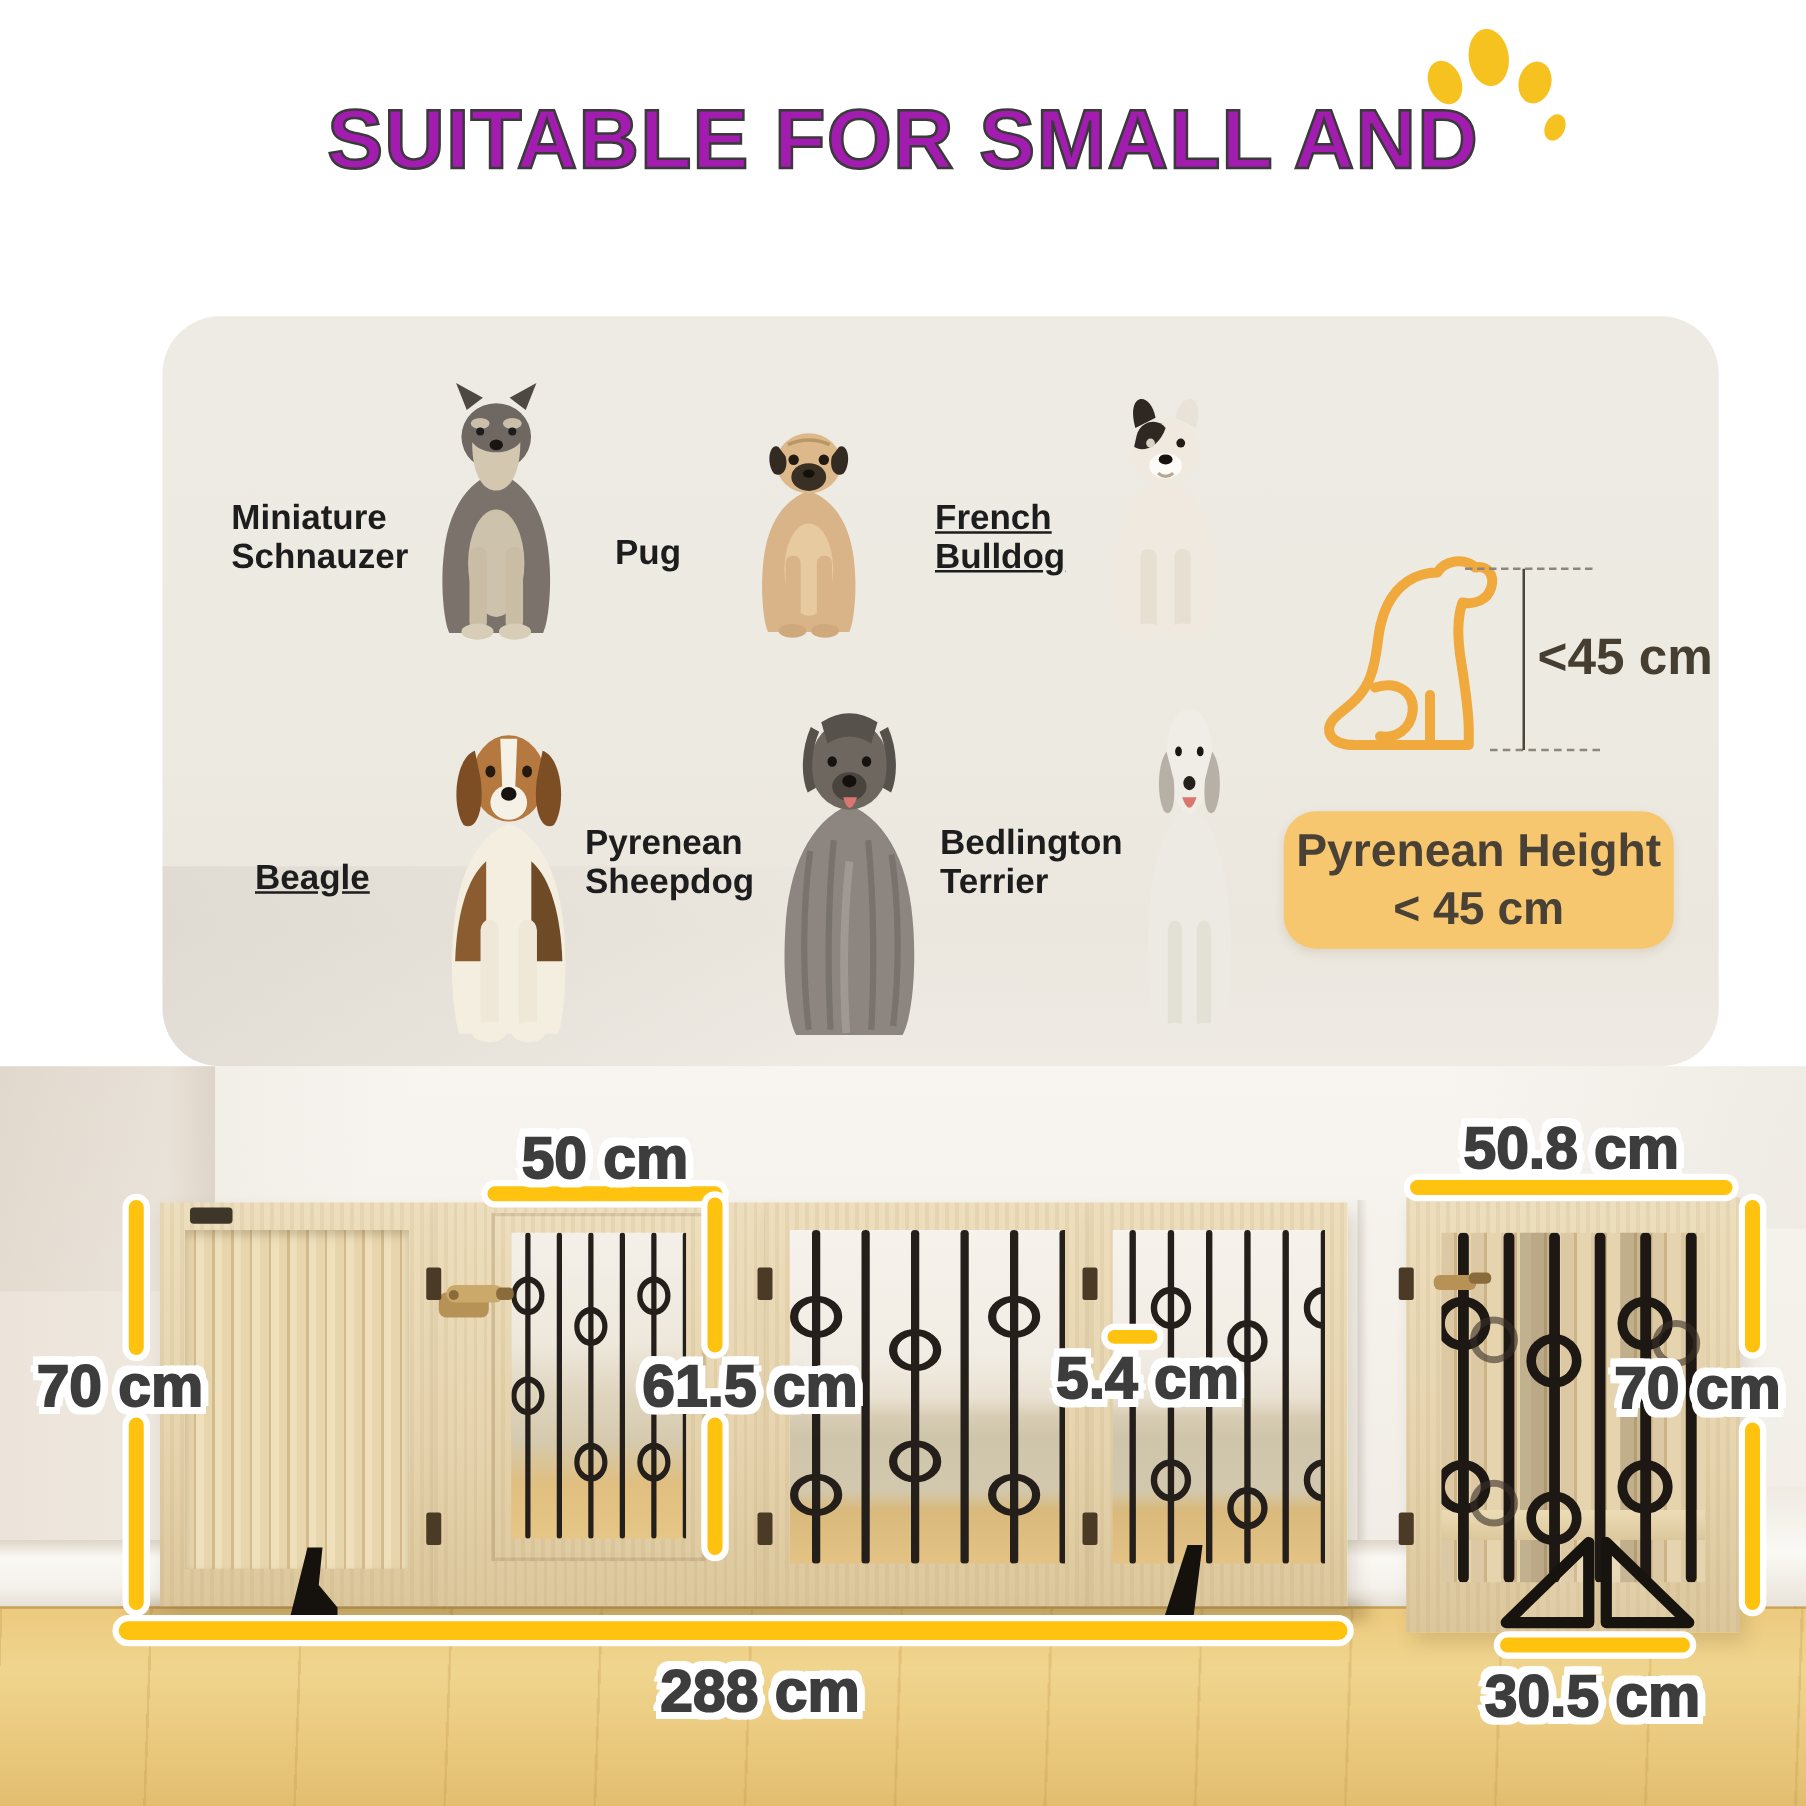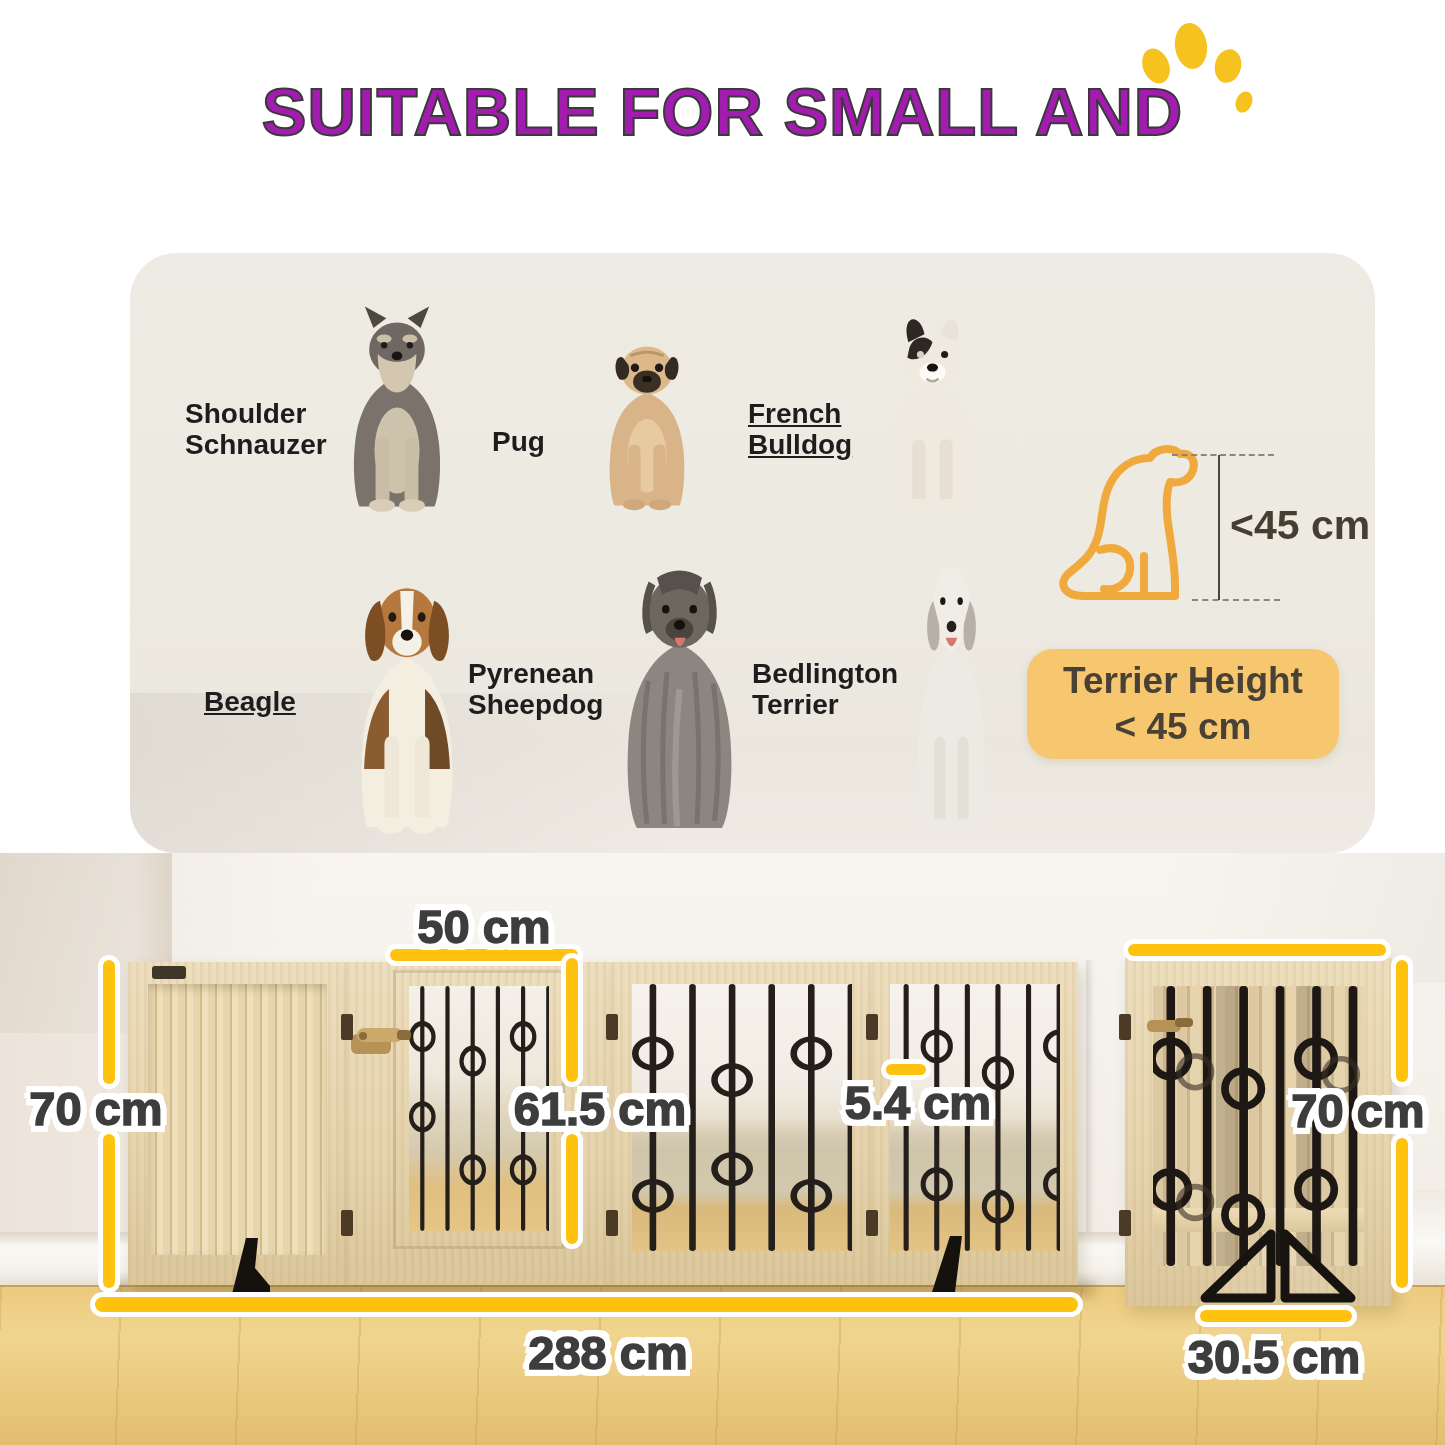--- a/index.html
+++ b/index.html
@@ -98,21 +98,21 @@
     <ellipse cx="18" cy="50" rx="13" ry="18" fill="#f5c21f" transform="rotate(-22 18 50)"></ellipse>
     <ellipse cx="53" cy="30" rx="16" ry="23" fill="#f5c21f" transform="rotate(-8 53 30)"></ellipse>
     <ellipse cx="90" cy="50" rx="13" ry="17" fill="#f5c21f" transform="rotate(14 90 50)"></ellipse>
     <ellipse cx="106" cy="86" rx="8" ry="11" fill="#f5c21f" transform="rotate(24 106 86)"></ellipse>
   </svg>
 
   <div class="breeds-panel">
     <div class="soft-shadow"></div>
   </div>
 
-  <div class="dog-label" style="left:185px;top:398px;width:140px;">Shoulder Schnauzer</div>
+  <div class="dog-label" style="left:185px;top:398px;width:140px;">Miniature Schnauzer</div>
   <div class="dog-label" style="left:492px;top:426px;width:90px;">Pug</div>
   <div class="dog-label" style="left:748px;top:398px;width:110px;text-decoration:underline;">French Bulldog</div>
 
   <div class="dog-label" style="left:204px;top:686px;width:120px;text-decoration:underline;">Beagle</div>
   <div class="dog-label" style="left:468px;top:658px;width:135px;">Pyrenean Sheepdog</div>
   <div class="dog-label" style="left:752px;top:658px;width:135px;">Bedlington Terrier</div>
 
   <svg class="dog-art" style="left:322px;top:300px;" width="150" height="215" viewBox="0 0 140 200" preserveAspectRatio="none">
     <path d="M70 72 C46 80 34 104 31 132 C28 156 31 184 35 192 L105 192 C109 184 112 156 109 132 C106 104 94 80 70 72 Z" fill="#7b736b"></path>
     <ellipse cx="70" cy="140" rx="21" ry="40" fill="#cdc2ac"></ellipse>
@@ -218,21 +218,21 @@
       <path d="M96 158 L96 118"></path>
       <path d="M52 112 C70 106 84 116 82 132 C80 146 68 153 56 151"></path>
     </g>
   </svg>
   <div class="measure-dash" style="left:1172px;top:454px;width:102px;"></div>
   <div class="measure-dash" style="left:1192px;top:599px;width:88px;"></div>
   <div class="measure-vline" style="left:1218px;top:455px;height:145px;"></div>
   <div class="height-limit" style="left:1230px;top:502px;">&lt;45 cm</div>
 
   <div class="badge">
-    <div>Terrier Height</div>
+    <div>Pyrenean Height</div>
     <div>&lt; 45 cm</div>
   </div>
 
   <div class="scene"></div>
   <div class="wall-left"></div>
   <div class="wall-shadow-a"></div>
   <div class="wall-shadow-b"></div>
   <div class="wall-corner"></div>
   <div class="baseboard"></div>
   <div class="baseboard-right"></div>
@@ -391,20 +391,21 @@
   <div class="ybar" style="left:1128px;top:944px;width:258px;height:12px;"></div>
   <div class="ybar" style="left:103px;top:960px;width:12px;height:124px;"></div>
   <div class="ybar" style="left:103px;top:1134px;width:12px;height:154px;"></div>
   <div class="ybar" style="left:1396px;top:960px;width:12px;height:122px;"></div>
   <div class="ybar" style="left:1396px;top:1138px;width:12px;height:150px;"></div>
   <div class="ybar" style="left:886px;top:1064px;width:40px;height:11px;"></div>
   <div class="ybar" style="left:95px;top:1297px;width:983px;height:15px;border-radius:9px;"></div>
   <div class="ybar" style="left:1200px;top:1310px;width:152px;height:12px;"></div>
 
   <div class="dim" style="left:484px;top:926px;">50 cm</div>
+  <div class="dim" style="left:1257px;top:918px;">50.8 cm</div>
   <div class="dim" style="left:96px;top:1108px;">70 cm</div>
   <div class="dim" style="left:600px;top:1108px;">61.5 cm</div>
   <div class="dim" style="left:918px;top:1102px;">5.4 cm</div>
   <div class="dim" style="left:1358px;top:1110px;">70 cm</div>
   <div class="dim" style="left:608px;top:1352px;">288 cm</div>
   <div class="dim" style="left:1274px;top:1356px;">30.5 cm</div>
 
 </div>
 
 </body></html>

